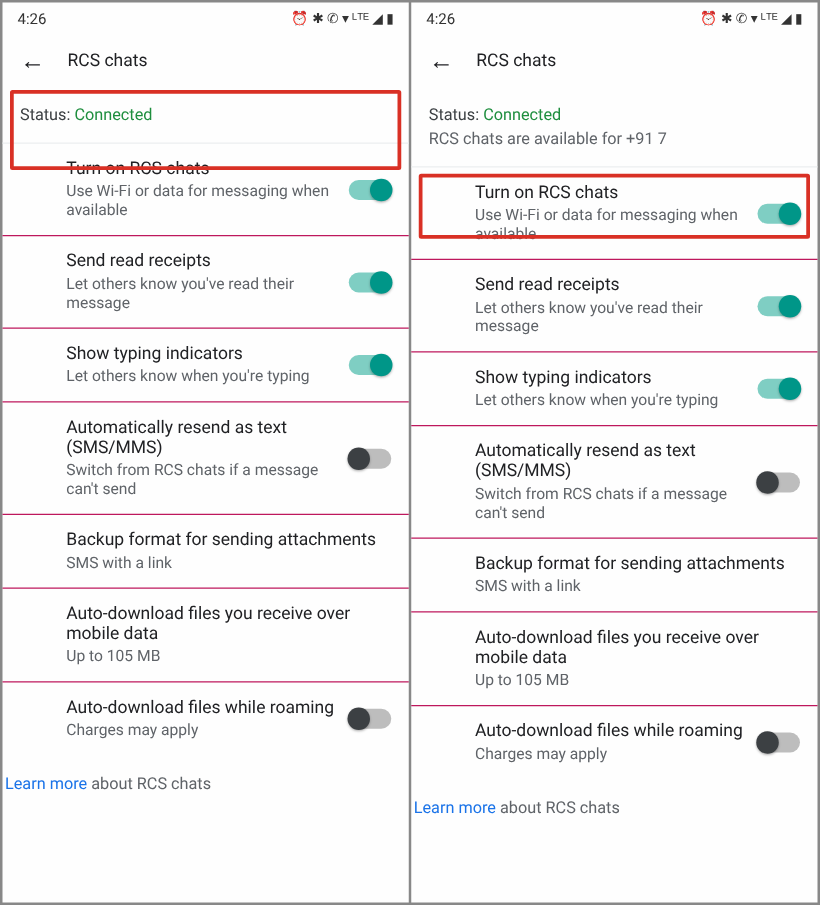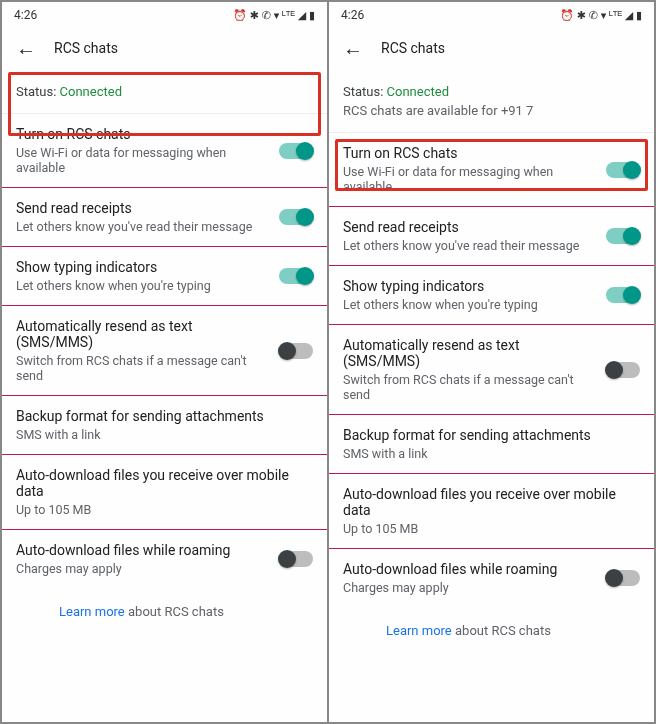--- a/index.html
+++ b/index.html
@@ -15,21 +15,20 @@
 .phone {
   flex: 1;
   background: #fefefe;
   display: flex;
   flex-direction: column;
   position: relative;
 }
 .statusbar {
   display: flex;
   justify-content: space-between;
-  align-items: center;
   padding: 6px 12px 4px;
   font-size: 12px;
   color: #333;
 }
 .statusbar .icons { display: flex; gap: 3px; font-size: 11px; margin-left: 21px; }
 .header {
   display: flex;
   align-items: center;
   gap: 18px;
   padding: 10px 14px 12px;
@@ -71,21 +70,21 @@
   pointer-events: none;
 }
 .row {
   display: flex;
   align-items: center;
   justify-content: space-between;
   padding: 12px 14px;
   border-top: 1px solid #be185d;
 }
 .row.first { border-top: 1px solid #eceef0; }
-.row .text { flex: 1; padding-right: 10px; }
+.row .text { flex: 1; padding-right: 10px; margin-left: 37px; }
 .row .title { font-size: 14px; color: #202124; }
 .row .sub { font-size: 12.5px; color: #5f6368; margin-top: 3px; }
 .toggle {
   width: 34px;
   height: 16px;
   border-radius: 10px;
   position: relative;
   flex-shrink: 0;
 }
 .toggle::after {
@@ -95,23 +94,22 @@
   height: 18px;
   border-radius: 50%;
   top: -1px;
   box-shadow: 0 1px 2px rgba(0,0,0,0.3);
 }
 .toggle.on { background: #7fcec3; }
 .toggle.on::after { background: #009688; right: -1px; }
 .toggle.off { background: #bdbdbd; }
 .toggle.off::after { background: #3c4043; left: -1px; }
 .learn {
-  padding: 16px 20px;
+  padding: 16px 2px;
   font-size: 13px;
-  margin-left: 37px;
 }
 .learn a { color: #1a73e8; text-decoration: none; }
 .learn .plain { color: #5f6368; }
 </style>
 </head>
 <body>
 
 <div class="phone">
   <div class="statusbar">
     <span>4:26</span>

